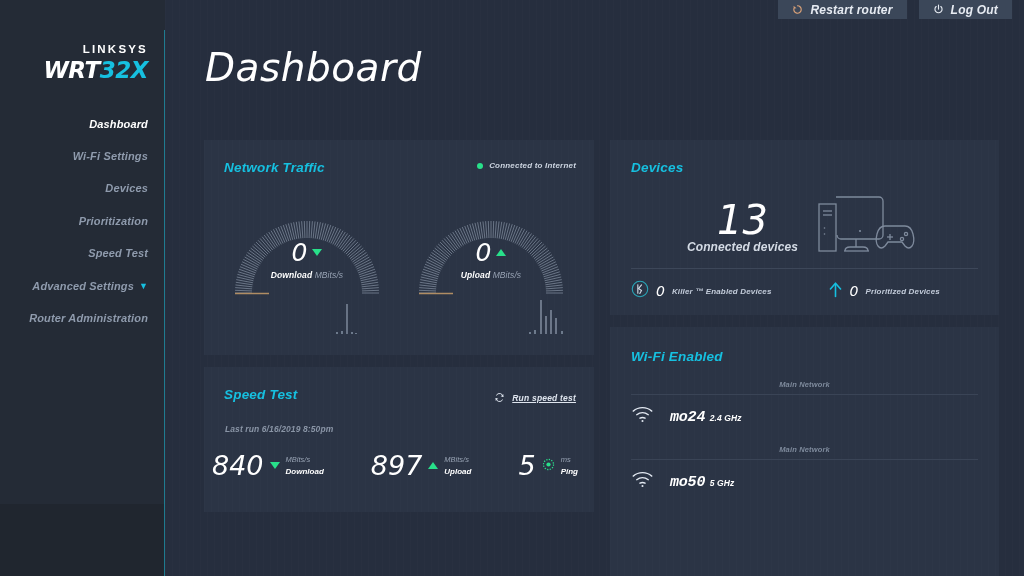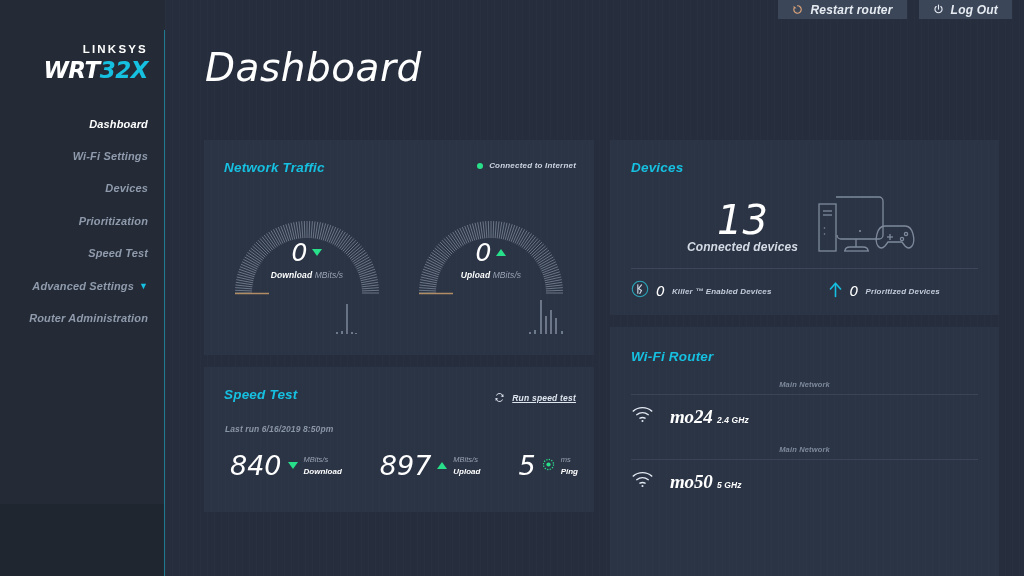--- a/index.html
+++ b/index.html
@@ -263,21 +263,21 @@
     top: 57px;
     font-size: 8.5px;
     font-style: italic;
     font-weight: 700;
     color: #8a95a6;
     letter-spacing: 0.1px;
   }
 
   .speed-row {
     position: absolute;
-    left: 26px;
+    left: 8px;
     right: 10px;
     top: 85px;
     display: flex;
     justify-content: space-between;
     align-items: flex-start;
     padding-right: 6px;
   }
   .speed-item { display: flex; align-items: center; gap: 6px; }
   .speed-num {
     font-size: 27px;
@@ -366,25 +366,25 @@
     font-weight: 700;
     color: #7e8a9c;
     letter-spacing: 0.15px;
     margin-bottom: 5px;
     text-align: center;
   }
   .wifi-rule { height: 1px; background: #3a4456; margin-bottom: 11px; }
   .wifi-row { display: flex; align-items: center; gap: 16px; padding-bottom: 18px; }
   .wifi-text { line-height: 1.05; }
   .wifi-ssid {
-    font-size: 19px;
+    font-size: 15px;
     font-weight: 700;
     font-style: italic;
     color: #ffffff;
-    font-family: Liberation Serif, serif;
+    font-family: Liberation Mono, monospace;
     letter-spacing: -0.2px;
   }
   .wifi-band {
     margin-top: 7px;
     font-size: 8.5px;
     font-style: italic;
     font-weight: 700;
     color: #ffffff;
     letter-spacing: 0.1px;
   }
@@ -789,21 +789,21 @@
                 <path d="M2.6 8.4 L8 2.3 L13.4 8.4" fill="none" stroke="#16c0e0" stroke-width="1.7" stroke-linecap="round" stroke-linejoin="round"></path>
               </svg>
             </span>
             <span class="dev-stat-num">0</span>
             <span class="dev-stat-label">Prioritized Devices</span>
           </div>
         </div>
       </section>
 
       <section class="panel" id="p-wifi">
-        <h2 class="panel-title">Wi-Fi Router</h2>
+        <h2 class="panel-title">Wi-Fi Enabled</h2>
 
         <div class="wifi-list">
 
           <div>
             <div class="wifi-group-label">Main Network</div>
             <div class="wifi-rule"></div>
             <div class="wifi-row">
               <span>
                 <svg width="23" height="17" viewBox="0 0 24 18" fill="none" stroke="#e2e8f1" stroke-width="1.5" stroke-linecap="round">
                   <path d="M2.2 5.4 A15 15 0 0 1 21.8 5.4"></path>

